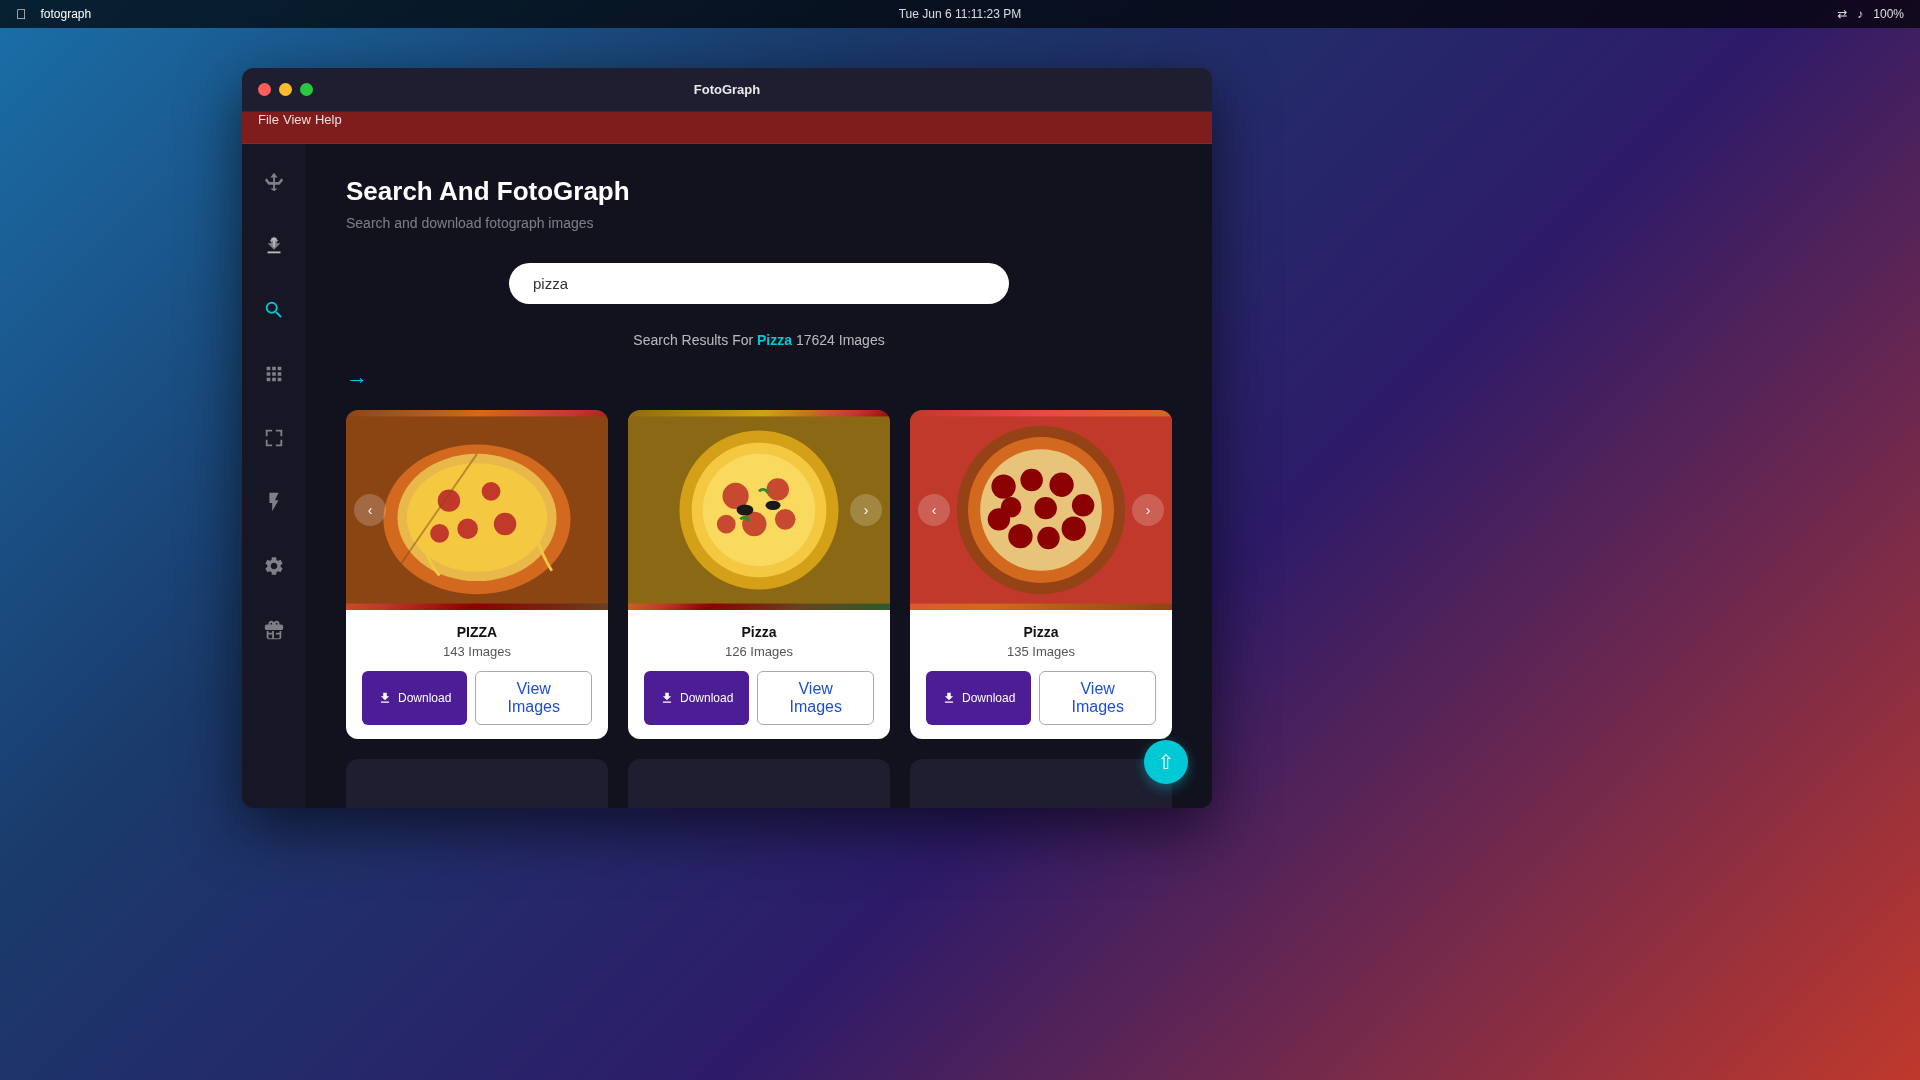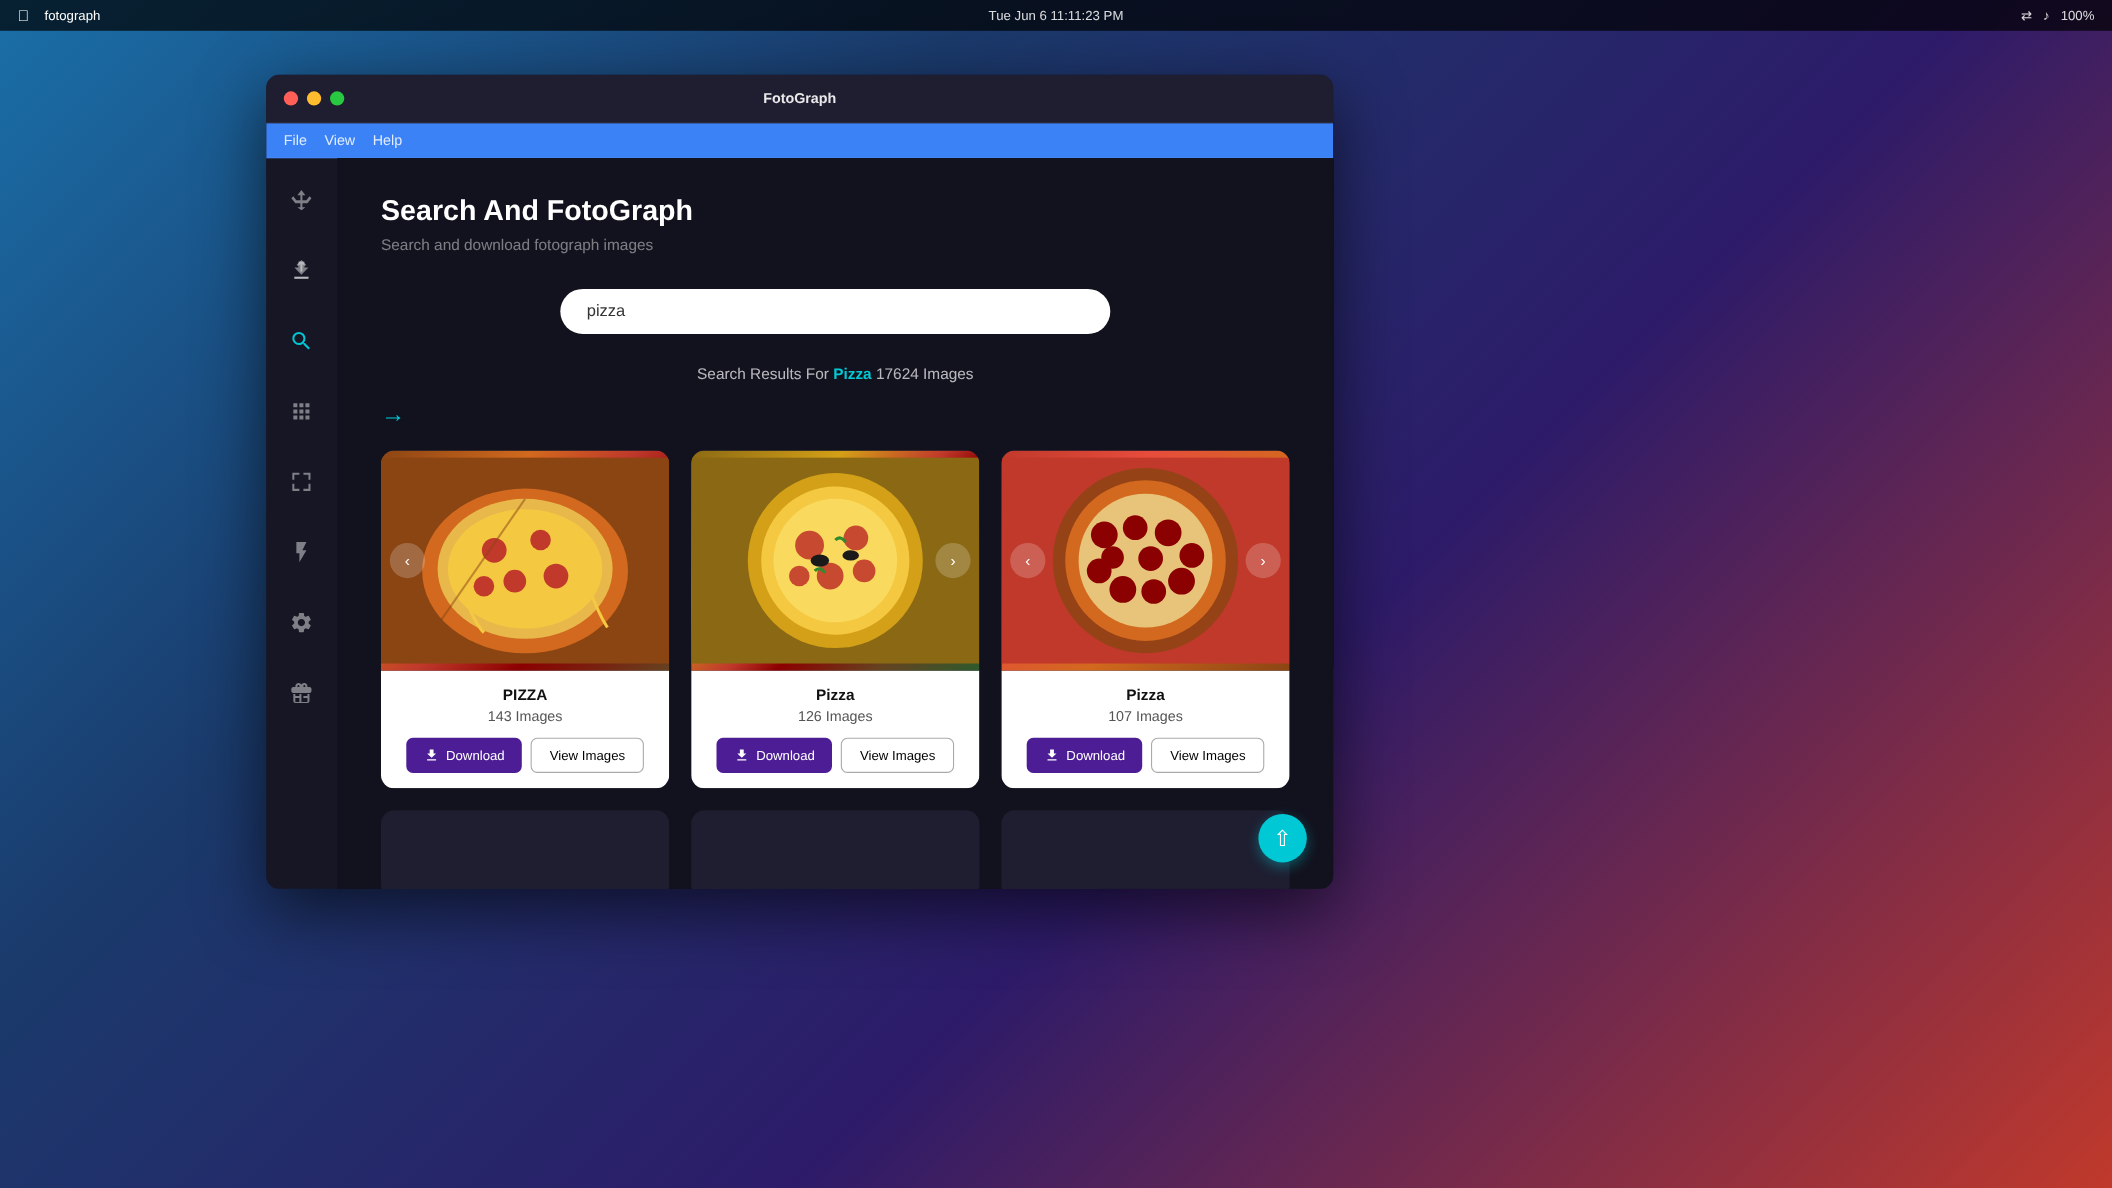--- a/index.html
+++ b/index.html
@@ -95,25 +95,25 @@
       left: 50%;
       transform: translateX(-50%);
       color: rgba(255,255,255,0.9);
       font-size: 13px;
       font-weight: 600;
     }
 
     
     .menu-bar {
       height: 32px;
-      background: #3b82f6;
-      display: flex;
-      align-items: center;
+      background: #7f1d1d;
+      display: flex;
+      align-items: flex-start;
       padding: 0 16px;
-      gap: 16px;
+      gap: 4px;
       flex-shrink: 0;
       border-bottom: 1px solid rgba(255,255,255,0.06);
     }
     .menu-item {
       color: rgba(255,255,255,0.85);
       font-size: 13px;
       cursor: pointer;
     }
 
     
@@ -307,25 +307,25 @@
       border-radius: 6px;
       padding: 8px 16px;
       font-size: 12px;
       cursor: pointer;
       display: flex;
       align-items: center;
       gap: 6px;
     }
     .btn-view {
       background: transparent;
-      color: #000000;
+      color: #1d4ed8;
       border: 1.5px solid #aaa;
       border-radius: 6px;
       padding: 8px 16px;
-      font-size: 12px;
+      font-size: 16px;
       cursor: pointer;
     }
 
     
     .scroll-top-btn {
       position: absolute;
       bottom: 24px;
       right: 24px;
       width: 44px;
       height: 44px;
@@ -550,21 +550,21 @@
               <circle cx="118" cy="128" r="13" fill="#8B0000"></circle>
               <circle cx="95" cy="110" r="12" fill="#8B0000"></circle>
               <circle cx="108" cy="97" r="11" fill="#8B0000"></circle>
               <circle cx="145" cy="98" r="12" fill="#8B0000"></circle>
             </svg>
             <button class="carousel-arrow left">‹</button>
             <button class="carousel-arrow right">›</button>
           </div>
           <div class="card-info">
             <div class="card-title">Pizza</div>
-            <div class="card-count">107 Images</div>
+            <div class="card-count">135 Images</div>
             <div class="card-actions">
               <button class="btn-download">
                 <svg width="14" height="14" viewBox="0 0 24 24" fill="white">
                     <path d="M19 9h-4V3H9v6H5l7 7 7-7zM5 18v2h14v-2H5z"></path>
                   </svg>
                 <span>Download</span>
               </button>
               <button class="btn-view">
                 <span>View Images</span>
               </button>

